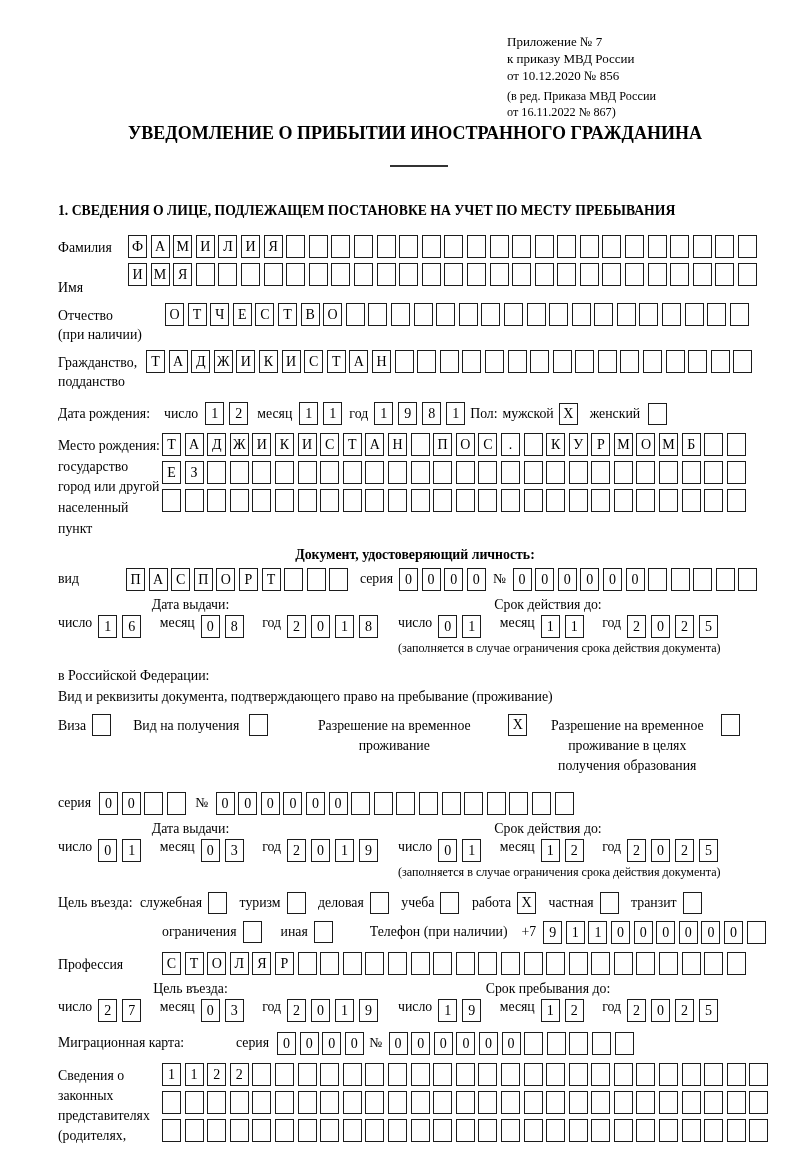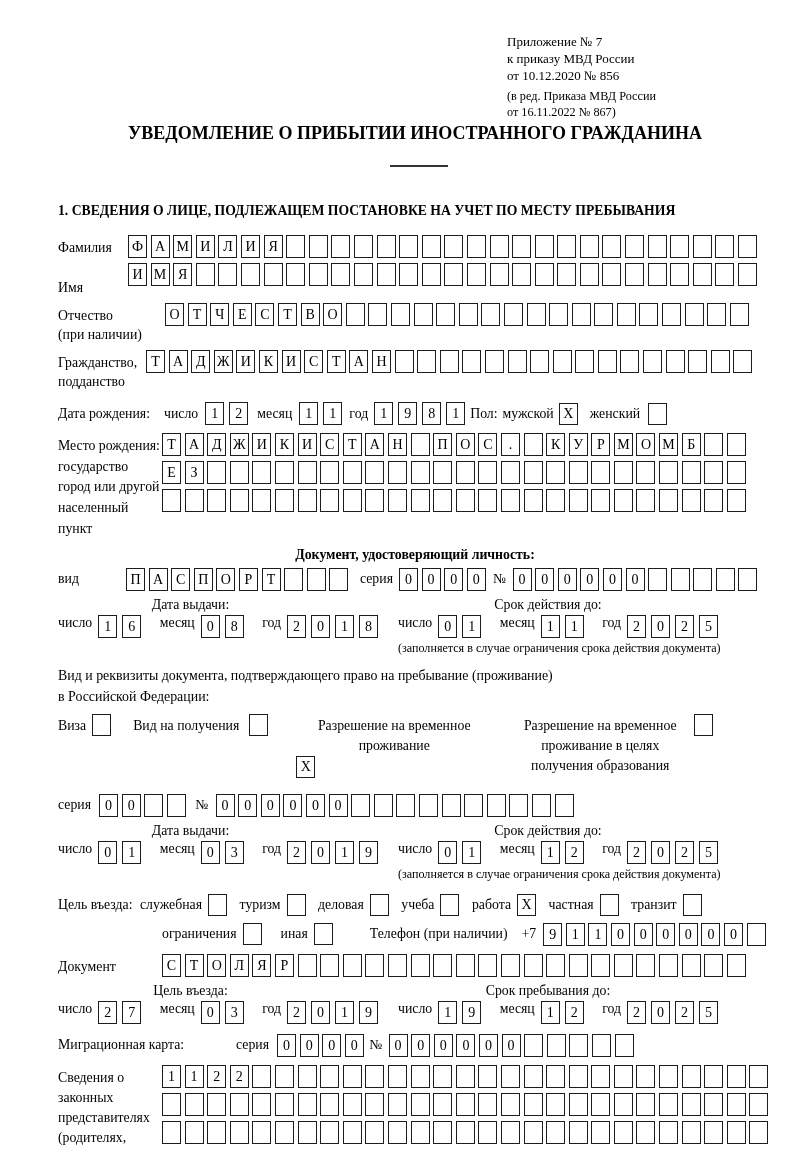--- a/index.html
+++ b/index.html
@@ -167,34 +167,34 @@
       <div class="dline">
         <span class="dl">число</span><span class="cells dcell grp"><span class="cell">0</span><span class="cell">1</span></span>
         <span class="dl">месяц</span><span class="cells dcell grp"><span class="cell">1</span><span class="cell">1</span></span>
         <span class="dl">год</span><span class="cells dcell"><span class="cell">2</span><span class="cell">0</span><span class="cell">2</span><span class="cell">5</span></span>
       </div>
       <div class="note">(заполняется в случае ограничения срока действия документа)</div>
     </div>
   </div>
 
   <div class="intro">
+    <div>в Российской Федерации:</div>
     <div>Вид и реквизиты документа, подтверждающего право на пребывание (проживание)</div>
-    <div>в Российской Федерации:</div>
   </div>
 
   <div class="opts">
     <div class="opt">
       <span class="olbl" style="margin-right:6px;">Виза</span>
       <span class="chk"></span>
     </div>
     <div class="opt" style="margin-left:22px;">
       <span class="olbl" style="margin-right:10px;">Вид на получения</span>
       <span class="chk"></span>
     </div>
-    <div class="opt" style="margin-left:20px;flex-direction:column;">
+    <div class="opt" style="margin-left:20px;">
       <span class="olbl c2">Разрешение на временное проживание</span>
       <span class="chk" style="margin-left:8px;">X</span>
     </div>
     <div class="opt" style="margin-left:14px;">
       <span class="olbl c3">Разрешение на временное проживание в целях получения образования</span>
       <span class="chk" style="margin-left:8px;"></span>
     </div>
   </div>
 
   <div class="row mt16" style="align-items:center;">
@@ -264,21 +264,21 @@
     <span class="po" style="margin-left:10px;">
         <span class="polbl">иная</span>
         <span class="chk"></span>
       </span>
     <span class="polbl" style="margin:0 14px 0 28px;font-size:13.8px;">Телефон (при наличии)</span>
     <span class="polbl" style="margin-right:7px;font-size:13.8px;">+7</span>
     <span class="cells"><span class="cell">9</span><span class="cell">1</span><span class="cell">1</span><span class="cell">0</span><span class="cell">0</span><span class="cell">0</span><span class="cell">0</span><span class="cell">0</span><span class="cell">0</span><span class="cell"></span></span>
   </div>
 
   <div class="row mt8">
-    <div class="lbl" style="width:104px;">Документ</div>
+    <div class="lbl" style="width:104px;">Профессия</div>
     <div class="cells"><span class="cell">С</span><span class="cell">Т</span><span class="cell">О</span><span class="cell">Л</span><span class="cell">Я</span><span class="cell">Р</span><span class="cell"></span><span class="cell"></span><span class="cell"></span><span class="cell"></span><span class="cell"></span><span class="cell"></span><span class="cell"></span><span class="cell"></span><span class="cell"></span><span class="cell"></span><span class="cell"></span><span class="cell"></span><span class="cell"></span><span class="cell"></span><span class="cell"></span><span class="cell"></span><span class="cell"></span><span class="cell"></span><span class="cell"></span><span class="cell"></span></div>
   </div>
 
   <div class="dates mt8">
     <div class="dcol left">
       <div class="dhead">Цель въезда:</div>
       <div class="dline">
         <span class="dl">число</span><span class="cells dcell grp"><span class="cell">2</span><span class="cell">7</span></span>
         <span class="dl">месяц</span><span class="cells dcell grp"><span class="cell">0</span><span class="cell">3</span></span>
         <span class="dl">год</span><span class="cells dcell"><span class="cell">2</span><span class="cell">0</span><span class="cell">1</span><span class="cell">9</span></span>

